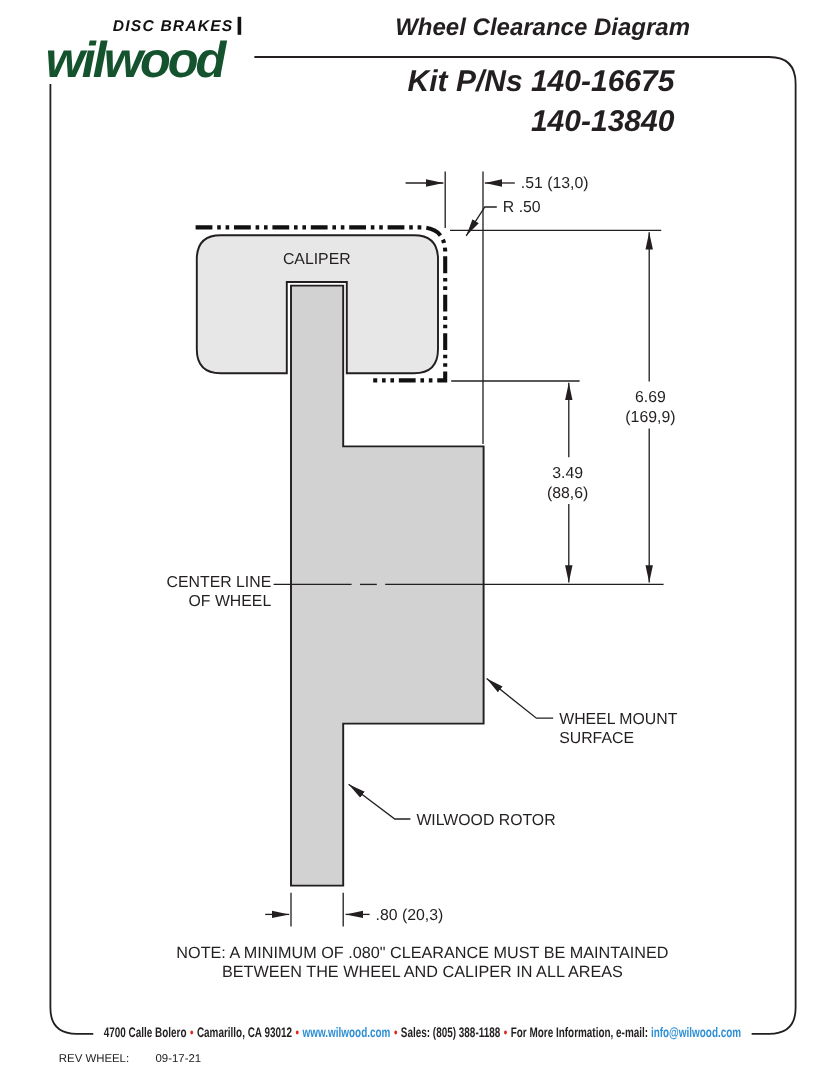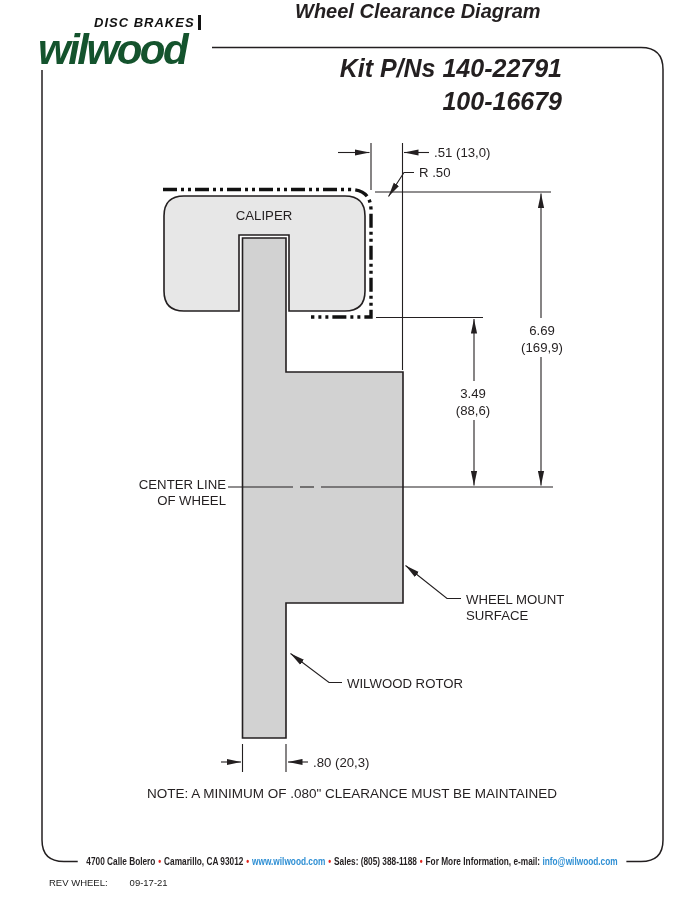--- a/index.html
+++ b/index.html
@@ -13,21 +13,21 @@
   .ln15{stroke:#231f20;stroke-width:1.5;}
   .ln16{stroke:#231f20;stroke-width:1.6;}
 
   .logo{position:absolute;left:38px;top:13px;}
   .logo-top{margin-left:56px;font-size:13px;font-weight:bold;font-style:italic;
             letter-spacing:1px;color:#121212;border-right:3px solid #121212;
             display:inline-block;padding-right:3px;}
   .logo-script{font-size:42px;font-weight:bold;font-style:italic;letter-spacing:-2.5px;
                color:#14532d;line-height:.8;margin-top:2px;}
 
-  .title{position:absolute;left:295px;width:280px;top:0;text-align:left;
+  .title{position:absolute;left:295px;width:280px;top:12px;text-align:right;
          font-size:20px;font-weight:bold;font-style:italic;}
   .kit{position:absolute;top:52px;right:128px;text-align:right;
        font-size:25px;font-weight:bold;font-style:italic;line-height:1.3;}
 
   .note{position:absolute;top:786px;left:45px;width:614px;text-align:center;
         font-size:13.5px;line-height:1.22;}
 
   .footer{position:absolute;top:853px;left:352px;transform:translateX(-50%) scaleX(0.72);
           white-space:nowrap;background:#fff;padding:0 12px;height:17px;line-height:17px;
           font-size:11.5px;font-weight:bold;}
@@ -115,26 +115,27 @@
   </svg>
 
   <div class="logo">
     <div class="logo-top">DISC BRAKES</div>
     <div class="logo-script">wilwood</div>
   </div>
 
   <div class="title">Wheel Clearance Diagram</div>
 
   <div class="kit">
-    <div>Kit P/Ns 140-22791</div>
-    <div>100-16679</div>
+    <div>Kit P/Ns 140-16675</div>
+    <div>140-13840</div>
   </div>
 
   <div class="note">
     <div>NOTE: A MINIMUM OF .080" CLEARANCE MUST BE MAINTAINED</div>
+    <div>BETWEEN THE WHEEL AND CALIPER IN ALL AREAS</div>
   </div>
 
   <div class="footer">
     <span>4700 Calle Bolero</span><span class="sep">•</span><span>Camarillo, CA 93012</span><span class="sep">•</span><span class="lnk">www.wilwood.com</span><span class="sep">•</span><span>Sales: (805) 388-1188</span><span class="sep">•</span><span>For More Information, e-mail:</span>&nbsp;<span class="lnk">info@wilwood.com</span>
   </div>
 
   <div class="rev">
     <span>REV WHEEL:</span><span class="rev-date">09-17-21</span>
   </div>
 

